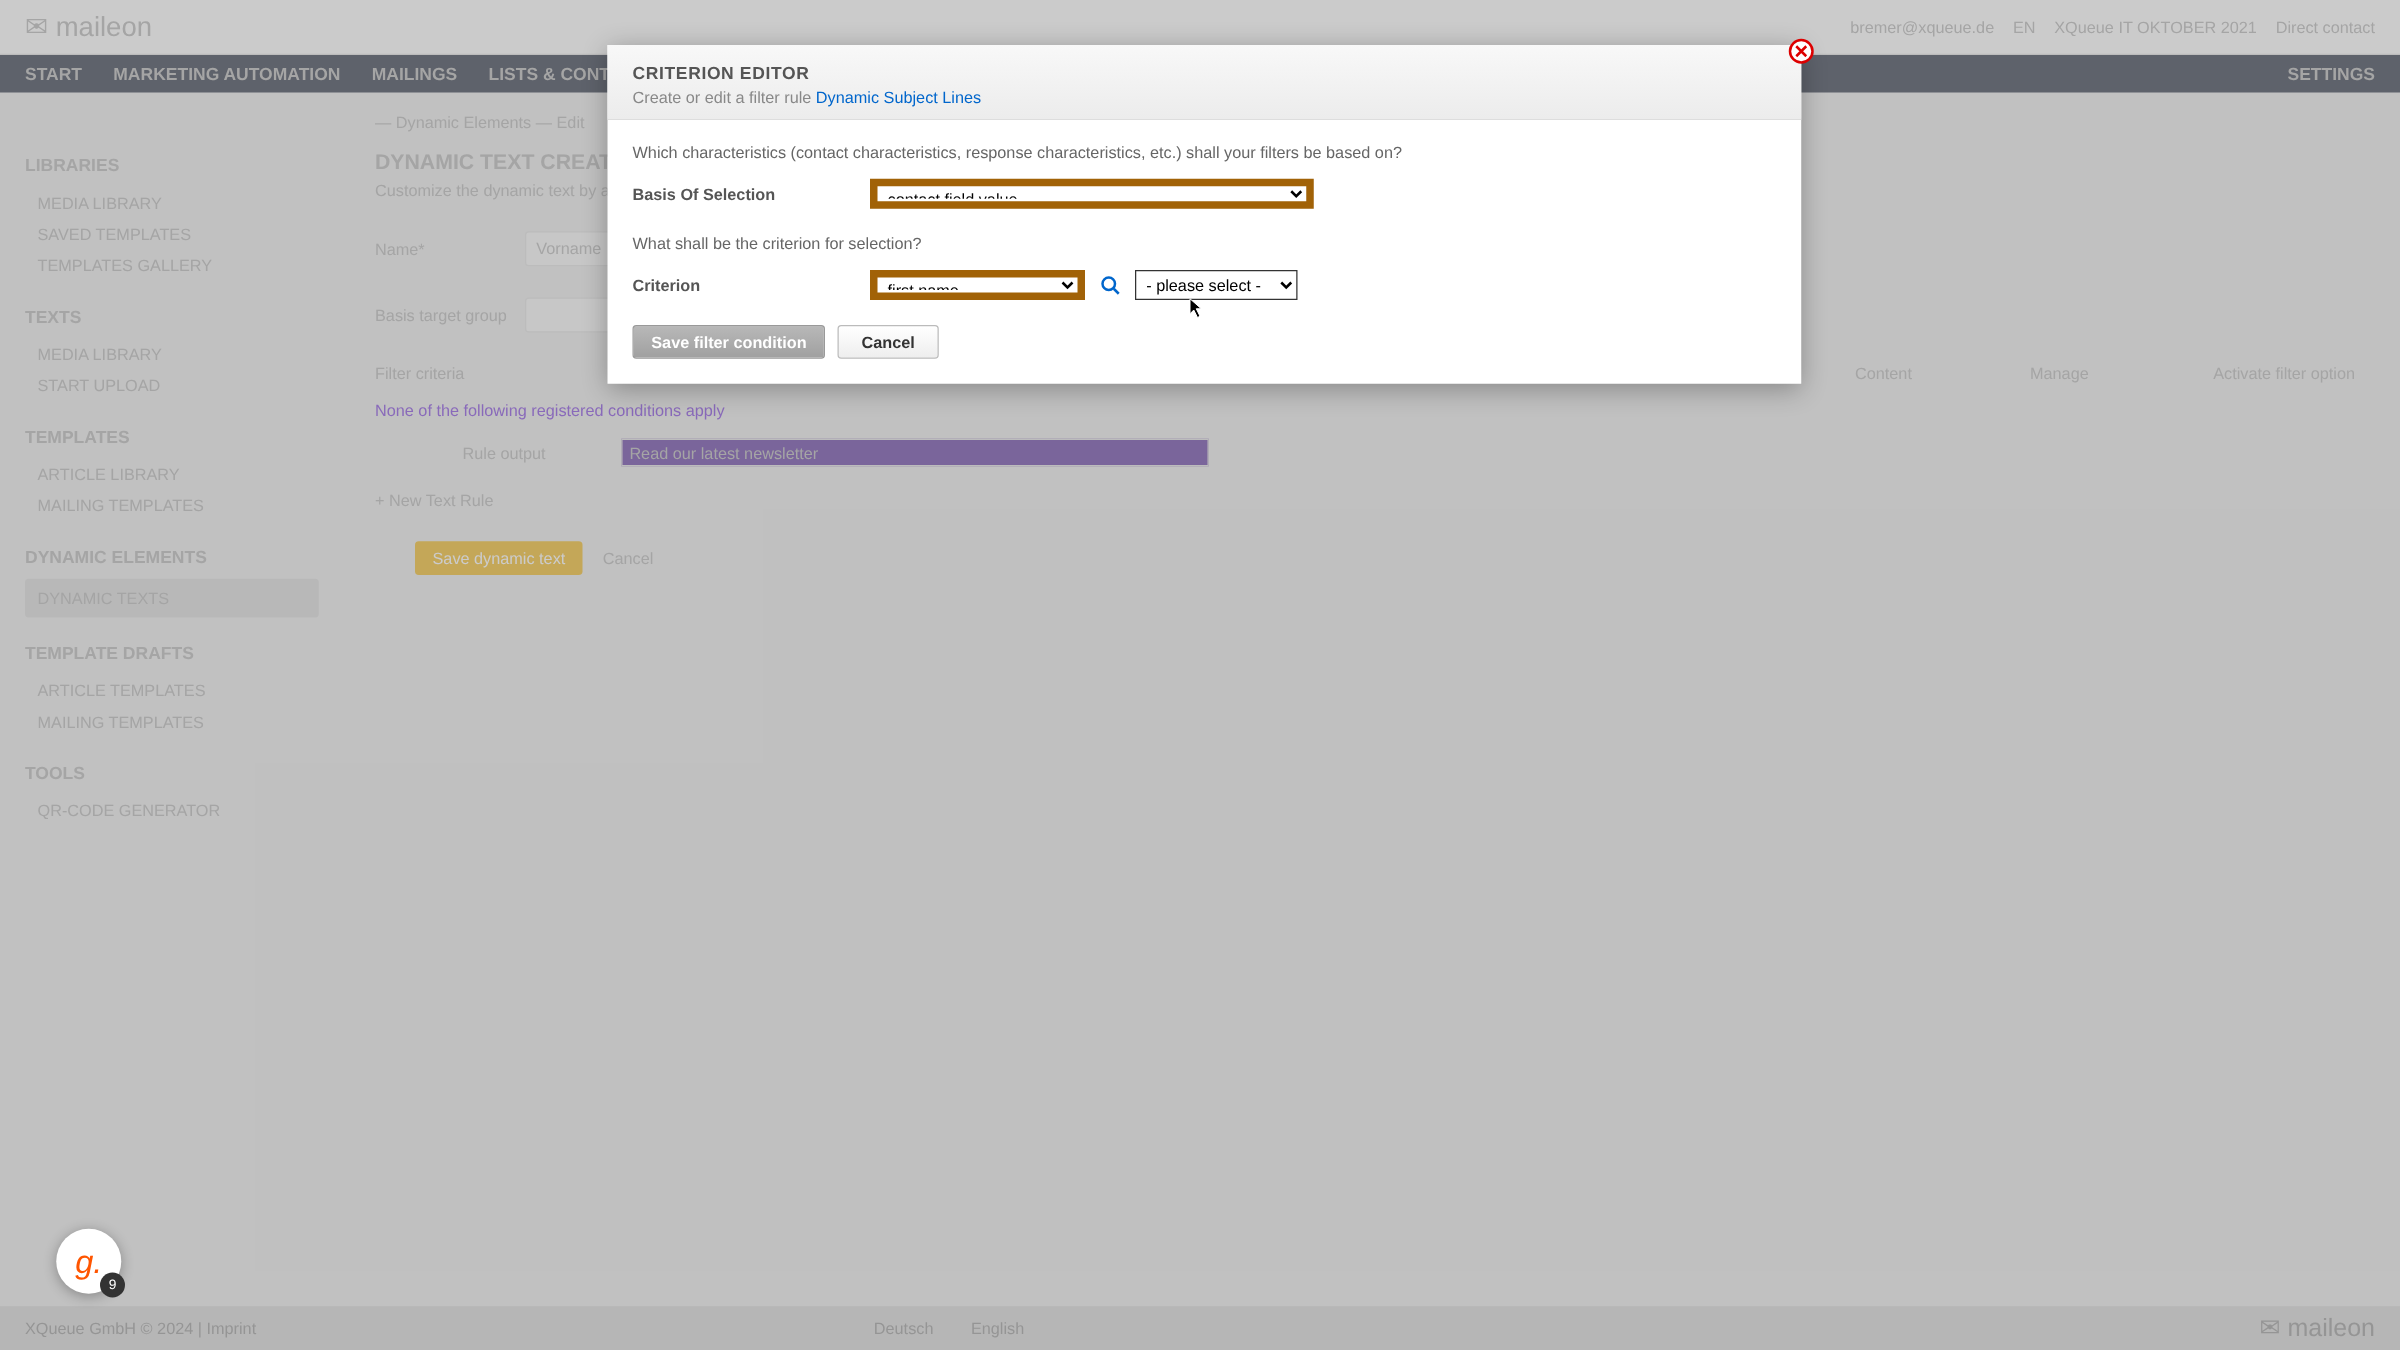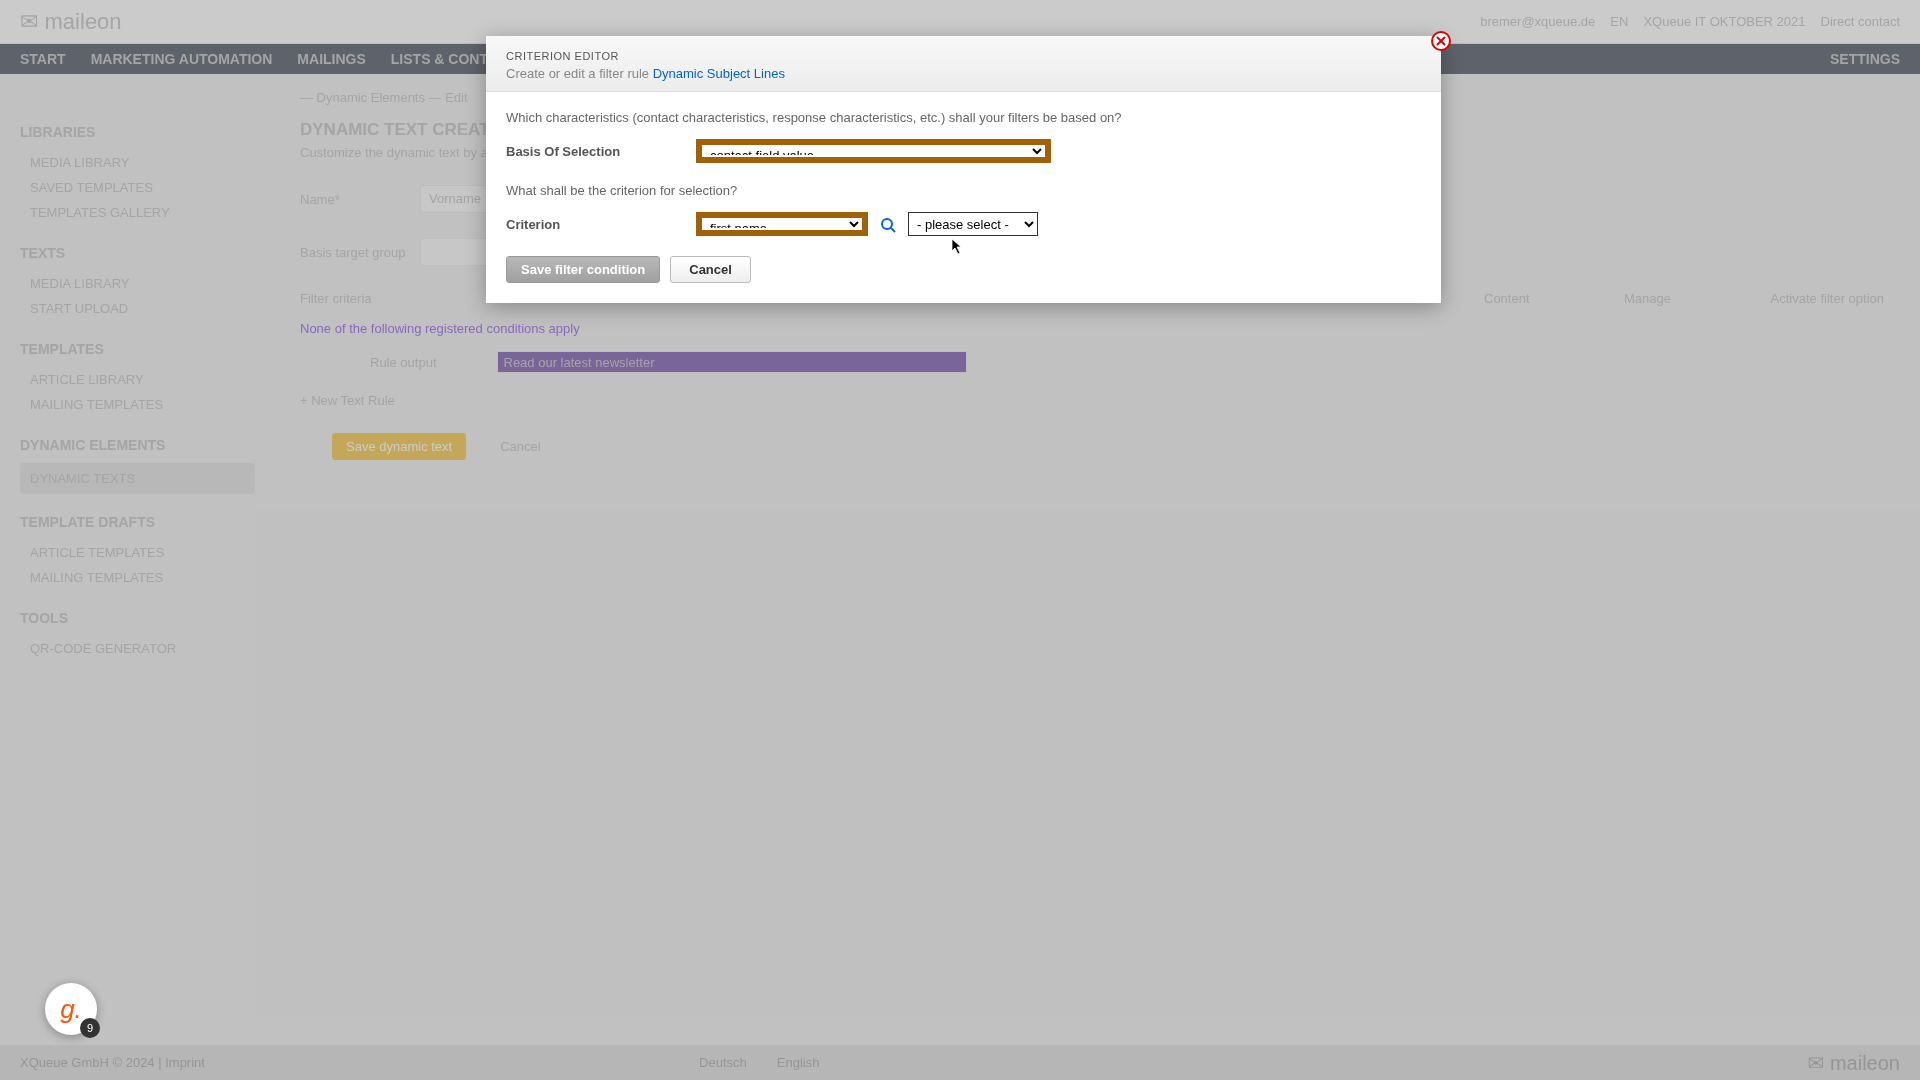--- a/index.html
+++ b/index.html
@@ -28,35 +28,35 @@
     .bg-columns { display: flex; font-size: 13px; color: #aaa; margin-top: 10px; }
     .bg-col1 { width: 140px; }
     .bg-col2 { flex: 1; }
     .bg-col3 { width: 140px; }
     .bg-col4 { width: 140px; }
     .bg-msg { font-size: 13px; color: #6d28d9; margin: 15px 0; }
     .bg-rule-row { display: flex; font-size: 13px; color: #aaa; align-items: center; margin-bottom: 20px; }
     .bg-rule-label { margin-left: 70px; margin-right: 60px; }
     .bg-rule-input { width: 470px; height: 22px; background: #4c1d95; border: 1px solid #ddd; }
     .bg-link { font-size: 13px; color: #aaa; margin-bottom: 25px; }
-    .bg-buttons { display: flex; gap: 20px; padding-left: 32px; }
+    .bg-buttons { display: flex; gap: 2px; padding-left: 32px; }
     .bg-btn { padding: 6px 14px; font-size: 13px; background: #f0b000; color: #fff; border-radius: 3px; }
     .bg-btn.grey { background: transparent; color: #aaa; }
     .bg-footer { position: absolute; bottom: 0; left: 0; right: 0; height: 35px; background: #d0d0d0; display: flex; align-items: center; padding: 0 20px; font-size: 13px; color: #888; }
     .bg-footer .right { margin-left: auto; font-size: 20px; }
     
     
     .overlay { position: absolute; inset: 0; background: rgba(160,160,160,0.55); }
     
     
     .modal { position: absolute; left: 486px; top: 36px; width: 955px; background: #fff; box-shadow: 0 4px 20px rgba(0,0,0,0.3); }
     .modal-close { position: absolute; right: -10px; top: -5px; width: 20px; height: 20px; background: #fff; border: 2px solid #d00; border-radius: 50%; display: flex; align-items: center; justify-content: center; cursor: pointer; }
     .modal-close svg { width: 10px; height: 10px; }
     .modal-header { background: linear-gradient(#f8f8f8, #ececec); padding: 14px 20px 10px; border-bottom: 1px solid #ddd; }
-    .modal-title { font-size: 11px; font-weight: normal; color: #555; letter-spacing: 0.5px; }
+    .modal-title { font-size: 14px; font-weight: bold; color: #555; letter-spacing: 0.5px; }
     .modal-subtitle { font-size: 13px; color: #888; margin-top: 4px; }
     .modal-subtitle .link { color: #0066cc; }
     .modal-body { padding: 18px 20px 20px; }
     .question { font-size: 13px; color: #666; margin-bottom: 14px; }
     .form-row { display: flex; align-items: center; margin-bottom: 20px; }
     .form-label { width: 190px; font-size: 13px; font-weight: bold; color: #555; }
     .form-select { width: 355px; height: 24px; font-size: 13px; border: 6px solid #a16207; background: #fff; padding: 2px 4px; }
     .form-select.small { width: 172px; }
     .form-select.tiny { width: 130px; }
     .search-icon { margin: 0 12px; color: #0066cc; cursor: pointer; }

